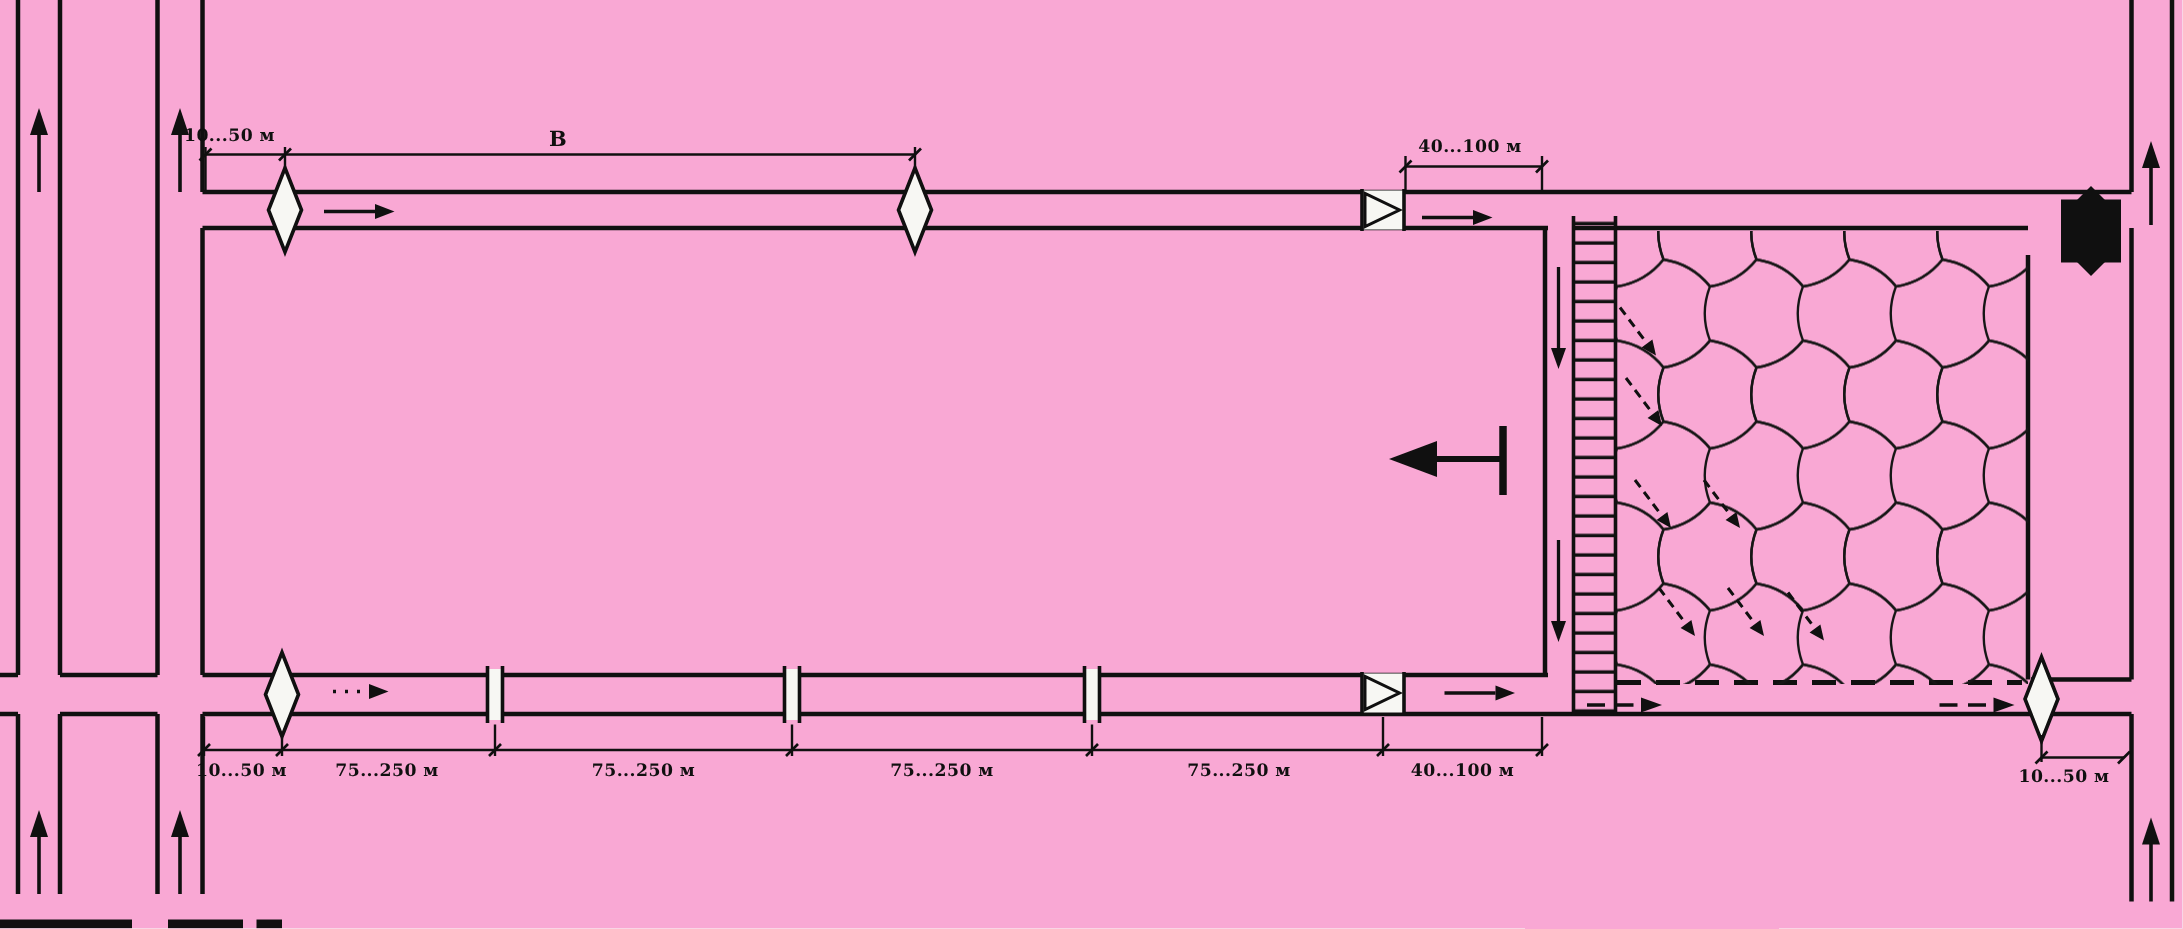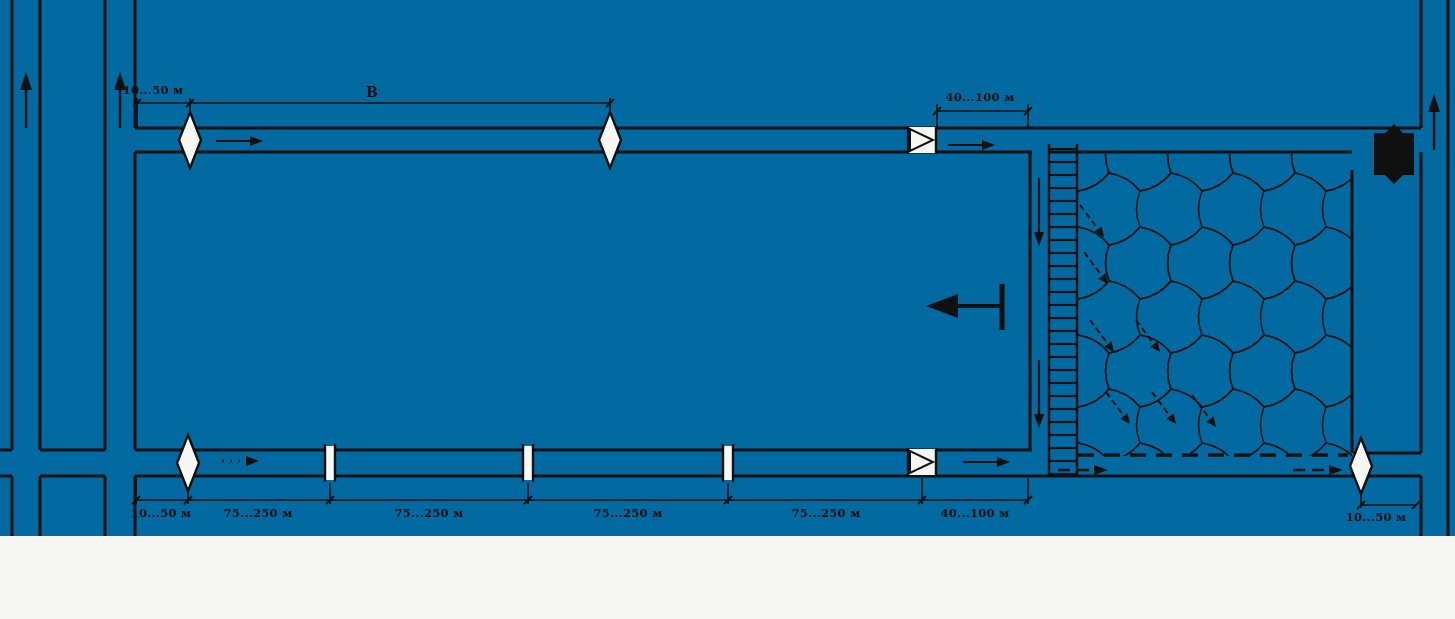--- a/index.html
+++ b/index.html
@@ -1,16 +1,16 @@
 <!DOCTYPE html>
 <html><head>
 <meta charset="utf-8">
 <style>
   html,body{margin:0;padding:0;background:#f7f7f3;}
-  .stage{width:1455px;height:536px;position:relative;background:#0369a1;overflow:hidden;text-align:center;}
+  .stage{width:1455px;height:619px;position:relative;background:#f9a8d4;overflow:hidden;text-align:center;}
   svg{display:block;}
   text{font-family:"DejaVu Serif", serif;font-weight:700;fill:#101010;}
   .dim{font-size:11.5px;letter-spacing:.3px;}
   .big{font-size:14px;}
 </style>
 </head>
 <body>
 
 <div class="stage">
 <svg width="1455" height="619" viewBox="0 0 1455 619">

